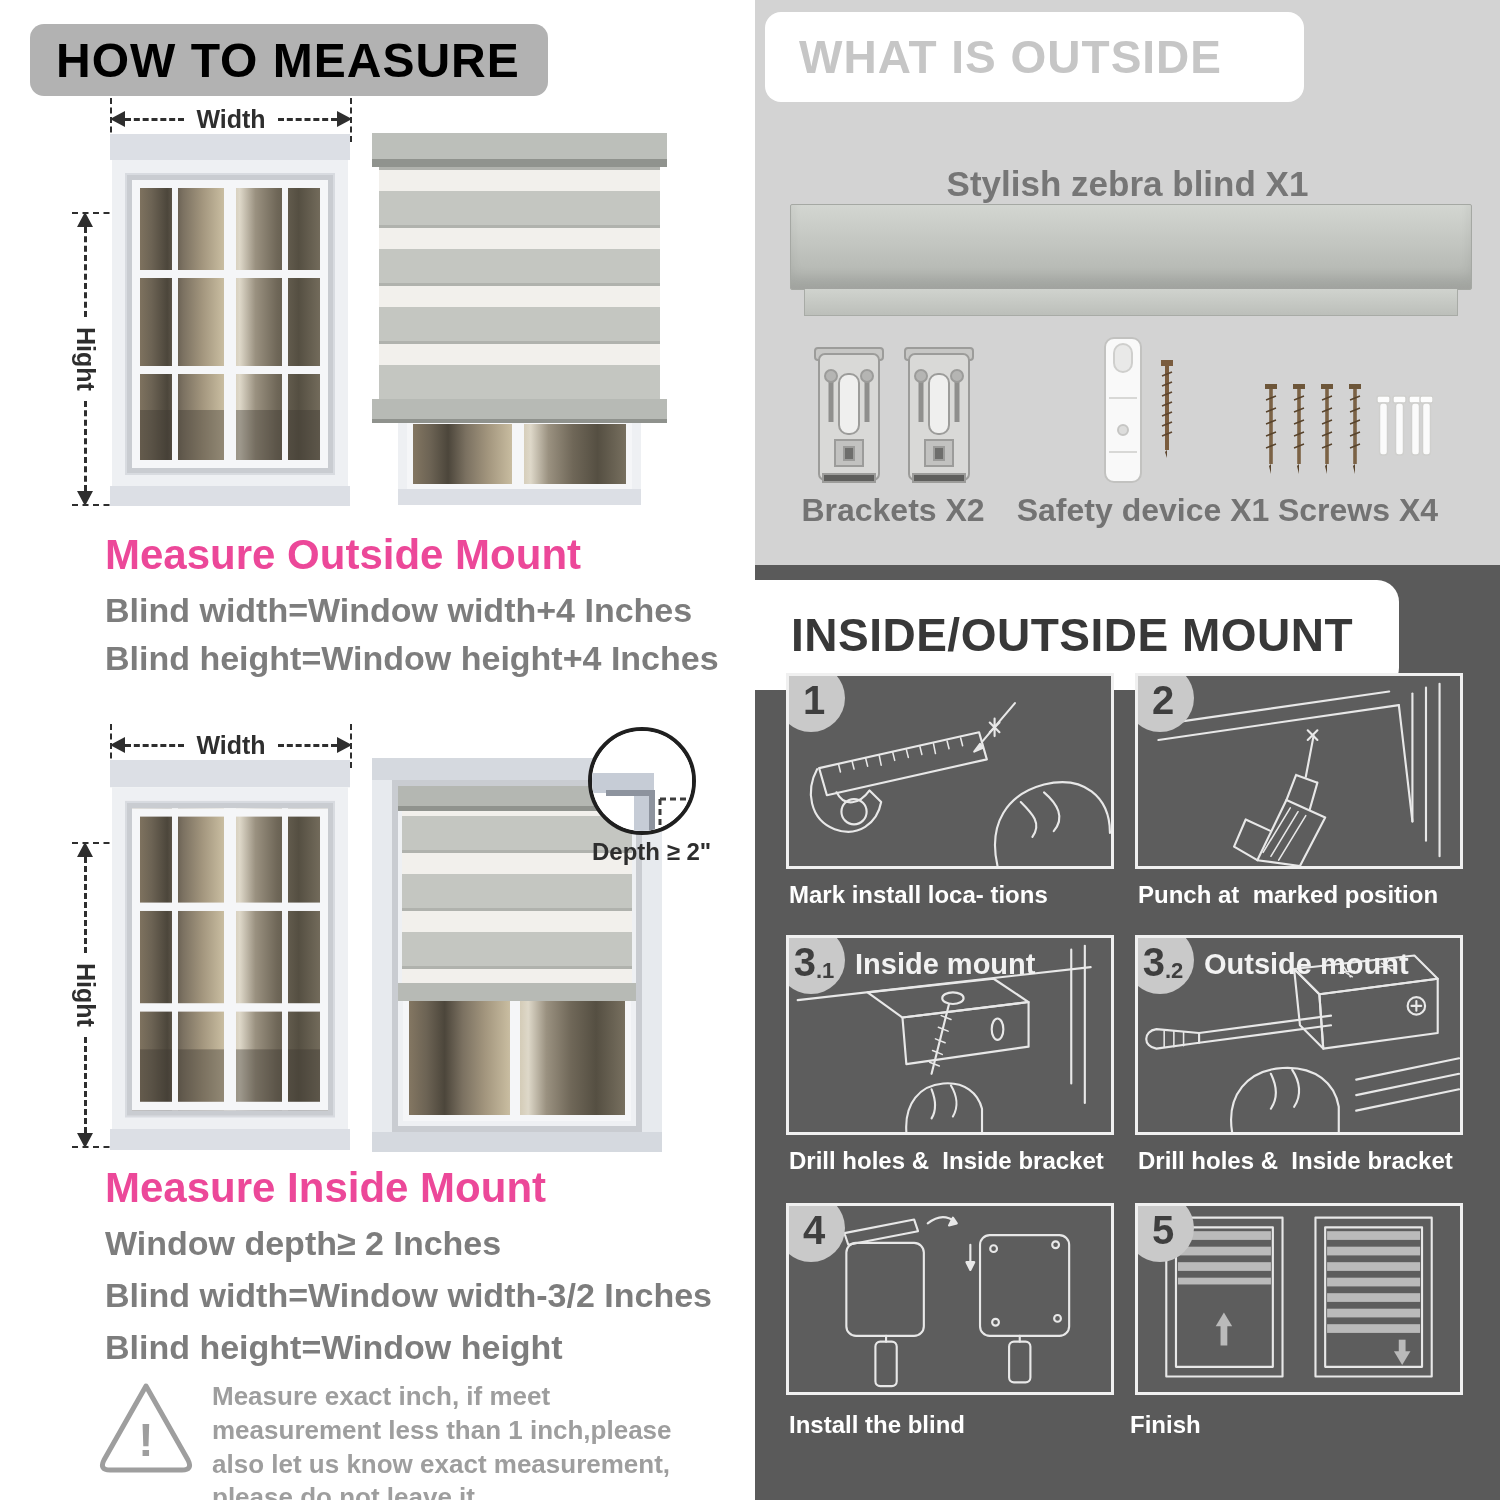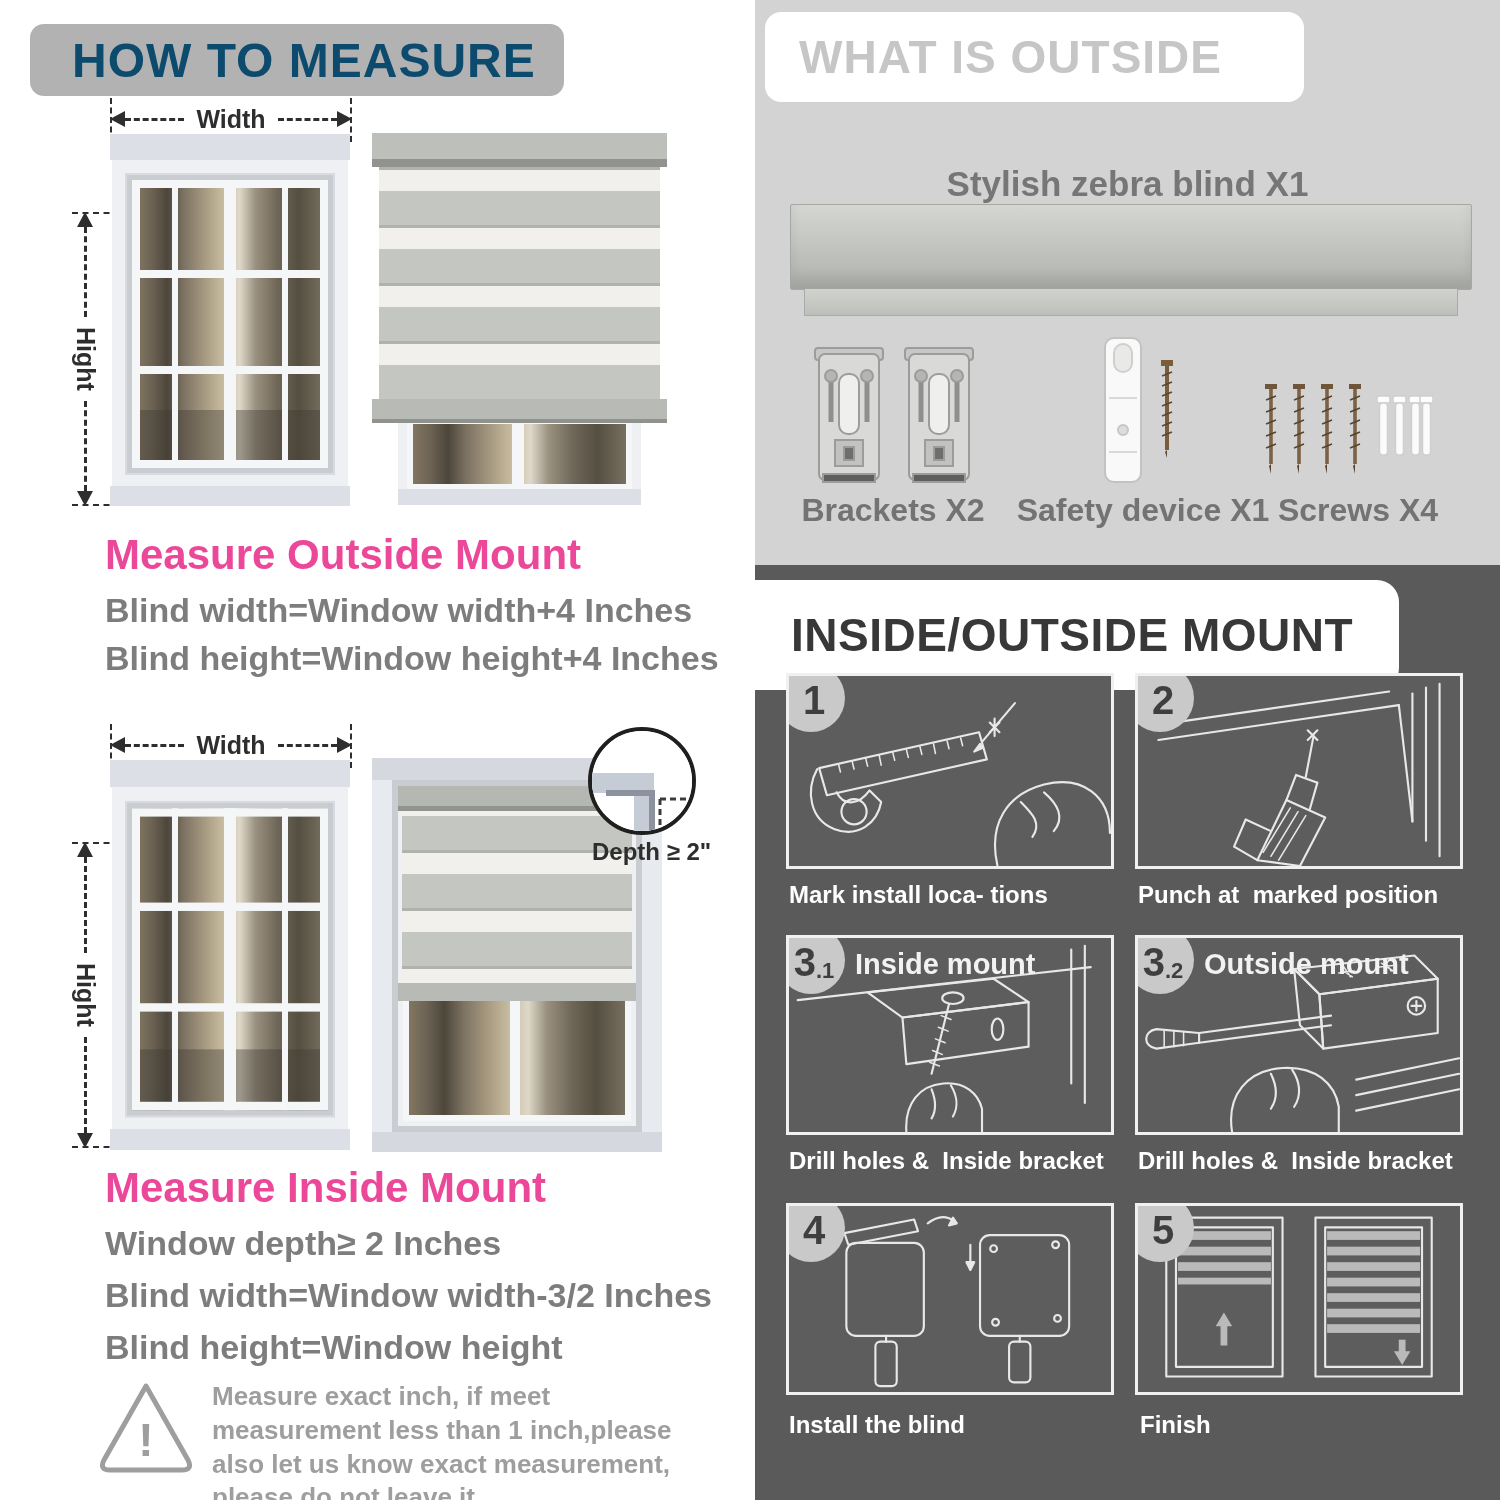--- a/index.html
+++ b/index.html
@@ -2,22 +2,22 @@
 <html><head>
 <meta charset="utf-8">
 <style>
   html,body{margin:0;padding:0;background:#fff;}
   .page{position:relative;width:1500px;height:1500px;background:#ffffff;overflow:hidden;
         font-family:"Liberation Sans",sans-serif;}
   .abs{position:absolute;}
 
   
   .lheader{position:absolute;left:30px;top:24px;width:492px;height:72px;background:#b2b2b2;
-           border-radius:14px;color:#0c4a6e;font-size:48px;font-weight:bold;display:flex;
-           align-items:center;padding-left:42px;letter-spacing:1px;}
+           border-radius:14px;color:#000000;font-size:48px;font-weight:bold;display:flex;
+           align-items:center;padding-left:26px;letter-spacing:1px;}
   .sec-title{position:absolute;left:105px;color:#ec4899;font-size:42px;font-weight:bold;}
   .sec-line{position:absolute;left:105px;color:#7d7d7d;font-size:34px;font-weight:bold;}
 
   
   .warrow{position:absolute;display:flex;align-items:center;height:26px;color:#2e2e2e;}
   .warrow .dash{flex:1;height:0;border-top:3px dashed #2e2e2e;}
   .warrow .lbl{padding:0 12px;font-size:25px;font-weight:bold;}
   .ah-l{width:0;height:0;border-top:8px solid transparent;border-bottom:8px solid transparent;border-right:15px solid #2e2e2e;}
   .ah-r{width:0;height:0;border-top:8px solid transparent;border-bottom:8px solid transparent;border-left:15px solid #2e2e2e;}
   .warrow .tickl,.warrow .tickr{position:absolute;top:-8px;height:44px;border-left:2px dashed #2e2e2e;}
@@ -531,16 +531,16 @@
               <path d="M271.5,164 L263,150 L280,150 Z"></path>
           </g>
         </g>
       </svg>
       <div class="badge">
           <span>5</span>
         </div>
     </div>
 
     <div class="step-cap" style="left:34px;top:846px;">Install the blind</div>
-    <div class="step-cap" style="left:385px;top:846px;">Finish</div>
+    <div class="step-cap" style="left:375px;top:846px;">Finish</div>
   </div>
 
 </div>
 
 </body></html>

